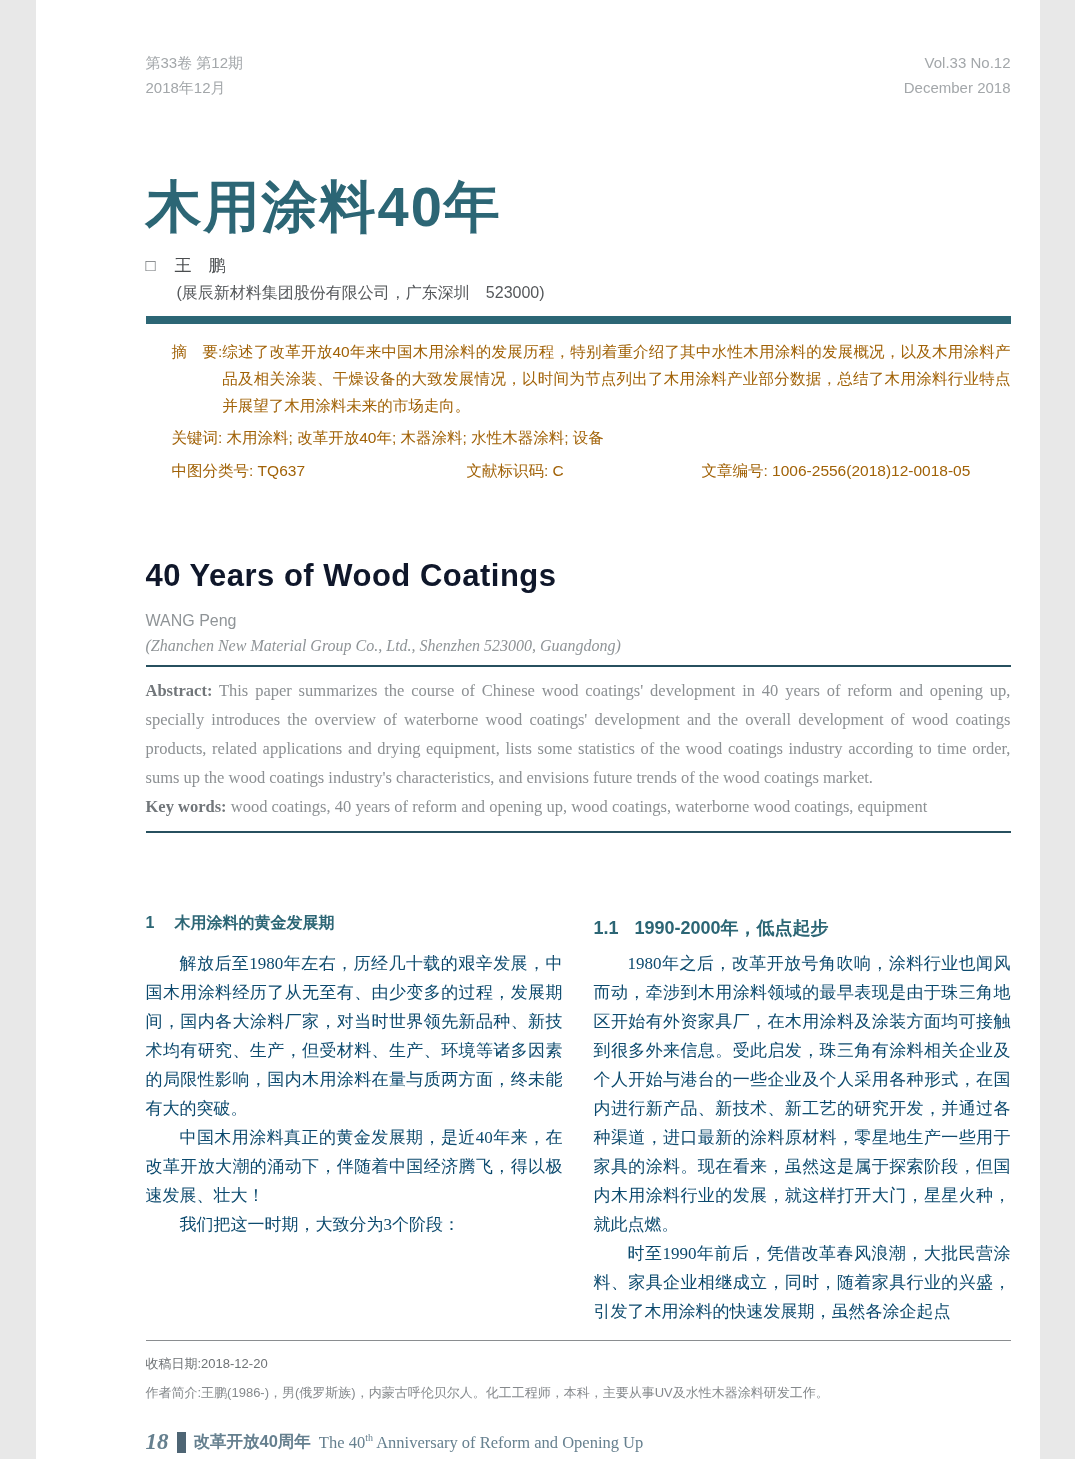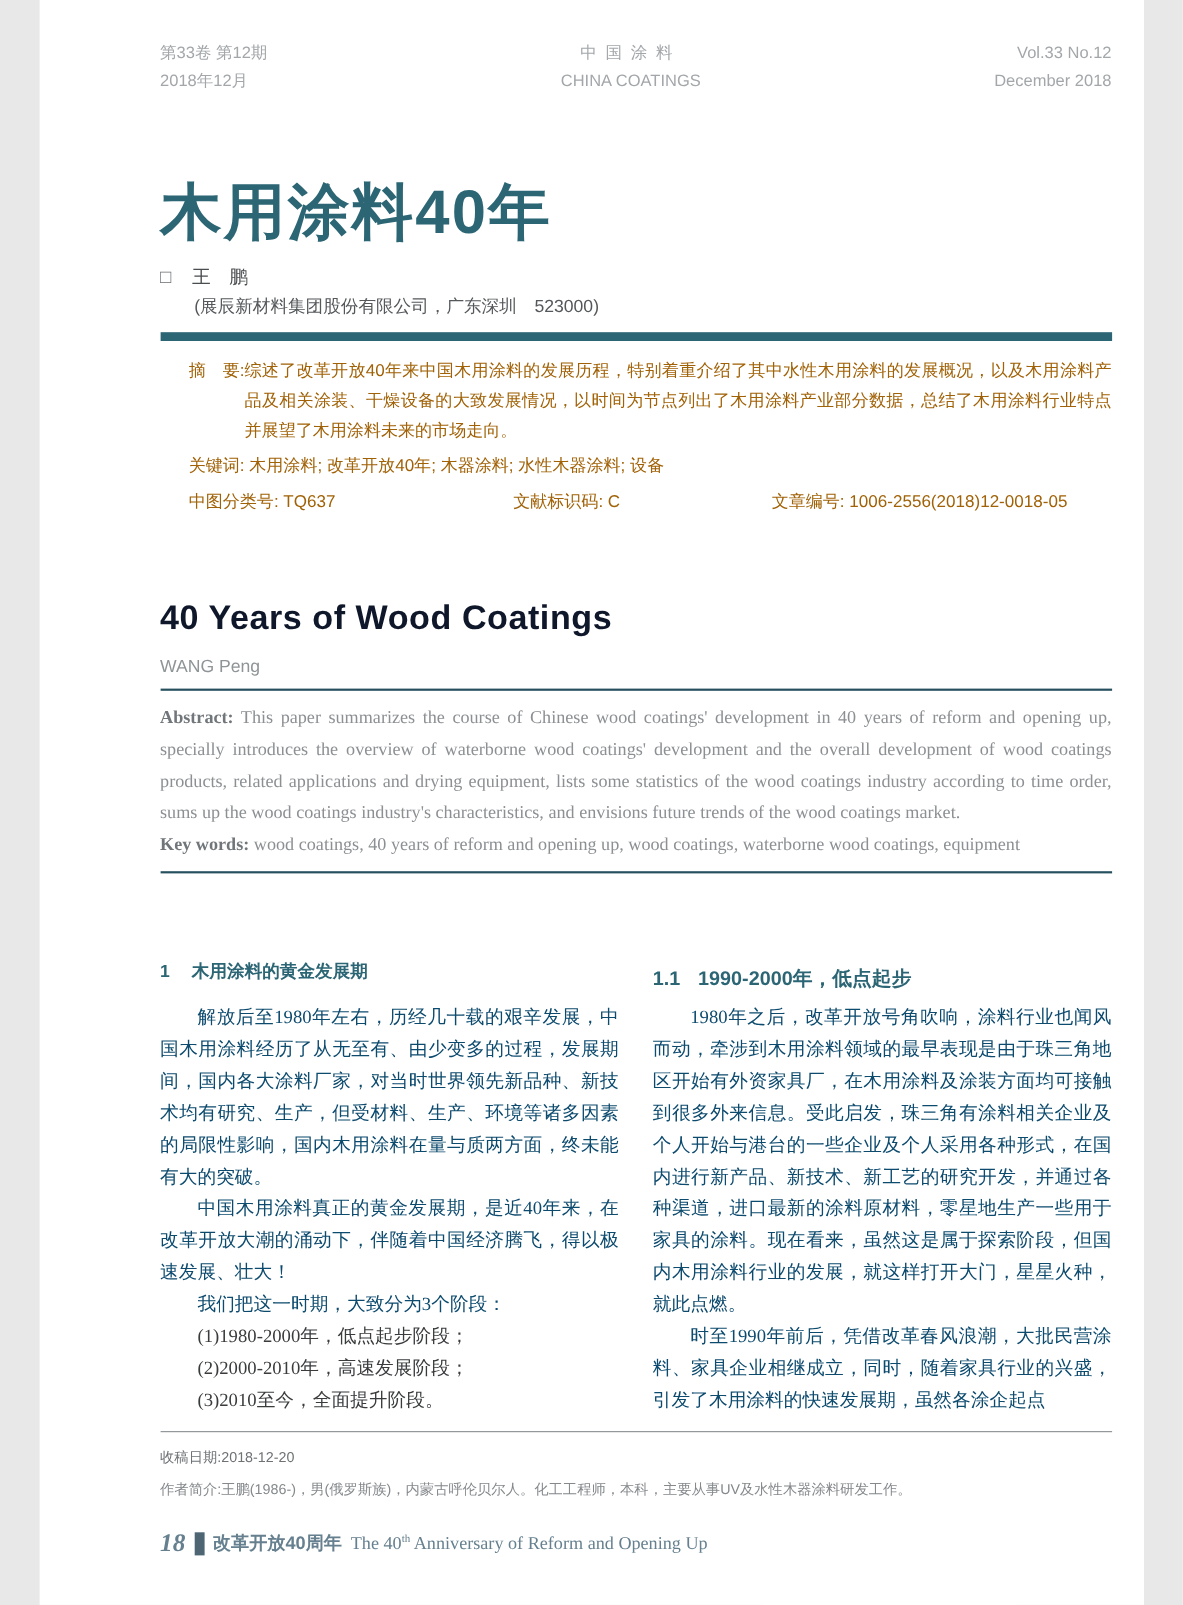--- a/index.html
+++ b/index.html
@@ -5,21 +5,21 @@
   html, body { margin: 0; padding: 0; background: #e8e8e8; }
   .page {
     position: relative;
     width: 1004px;
     height: 1459px;
     margin: 0 auto;
     background: #ffffff;
     overflow: hidden;
     font-family: "Liberation Serif", "DejaVu Serif", serif;
     box-sizing: border-box;
-    padding: 36px 100px 0 110px;
+    padding: 50px 100px 0 110px;
   }
   .content { width: 865px; }
 
   
   .jheader {
     display: flex;
     justify-content: space-between;
     color: #a3a7aa;
     font-family: "Liberation Sans", "DejaVu Sans", sans-serif;
     font-size: 15px;
@@ -218,24 +218,20 @@
 <body>
 
 <div class="page">
   <div class="content">
 
     <div class="jheader">
       <div class="col-left">
         <div>第33卷 第12期</div>
         <div>2018年12月</div>
       </div>
-      <div class="col-center">
-        <div class="cn-name">中国涂料</div>
-        <div>CHINA COATINGS</div>
-      </div>
       <div class="col-right">
         <div>Vol.33 No.12</div>
         <div>December 2018</div>
       </div>
     </div>
 
     <div class="title-cn">木用涂料40年</div>
     <div class="author-line">
       <span class="marker">□</span>
       <span>王　鹏</span>
@@ -251,42 +247,38 @@
       <div class="keywords-cn">关键词: 木用涂料; 改革开放40年; 木器涂料; 水性木器涂料; 设备</div>
       <div class="class-row">
         <span class="cell-1">中图分类号: TQ637</span>
         <span class="cell-2">文献标识码: C</span>
         <span class="cell-3">文章编号: 1006-2556(2018)12-0018-05</span>
       </div>
     </div>
 
     <div class="title-en">40 Years of Wood Coatings</div>
     <div class="author-en">WANG Peng</div>
+    <div class="affil-en">(Zhanchen New Material Group Co., Ltd., Shenzhen 523000, Guangdong)</div>
     <div class="thin-rule"></div>
     <div class="abstract-en">
       <span class="label">Abstract:</span><span> This paper summarizes the course of Chinese wood coatings' development in 40 years of reform and opening up, specially introduces the overview of waterborne wood coatings' development and the overall development of wood coatings products, related applications and drying equipment, lists some statistics of the wood coatings industry according to time order, sums up the wood coatings industry's characteristics, and envisions future trends of the wood coatings market.</span>
     </div>
     <div class="keywords-en">
       <span class="label">Key words:</span><span> wood coatings, 40 years of reform and opening up, wood coatings, waterborne wood coatings, equipment</span>
     </div>
     <div class="thin-rule"></div>
 
     <div class="body-cols">
       <div class="bcol">
         <div class="sec-h1">
           <span class="num">1</span><span>木用涂料的黄金发展期</span>
         </div>
         <p class="para">解放后至1980年左右，历经几十载的艰辛发展，中国木用涂料经历了从无至有、由少变多的过程，发展期间，国内各大涂料厂家，对当时世界领先新品种、新技术均有研究、生产，但受材料、生产、环境等诸多因素的局限性影响，国内木用涂料在量与质两方面，终未能有大的突破。</p>
         <p class="para">中国木用涂料真正的黄金发展期，是近40年来，在改革开放大潮的涌动下，伴随着中国经济腾飞，得以极速发展、壮大！</p>
         <p class="para">我们把这一时期，大致分为3个阶段：</p>
-        <div class="plist">
-          <div class="li">(1)1980-2000年，低点起步阶段；</div>
-          <div class="li">(2)2000-2010年，高速发展阶段；</div>
-          <div class="li">(3)2010至今，全面提升阶段。</div>
-        </div>
       </div>
       <div class="bcol">
         <div class="sec-h2">
           <span class="num">1.1</span><span>1990-2000年，低点起步</span>
         </div>
         <p class="para">1980年之后，改革开放号角吹响，涂料行业也闻风而动，牵涉到木用涂料领域的最早表现是由于珠三角地区开始有外资家具厂，在木用涂料及涂装方面均可接触到很多外来信息。受此启发，珠三角有涂料相关企业及个人开始与港台的一些企业及个人采用各种形式，在国内进行新产品、新技术、新工艺的研究开发，并通过各种渠道，进口最新的涂料原材料，零星地生产一些用于家具的涂料。现在看来，虽然这是属于探索阶段，但国内木用涂料行业的发展，就这样打开大门，星星火种，就此点燃。</p>
         <p class="para">时至1990年前后，凭借改革春风浪潮，大批民营涂料、家具企业相继成立，同时，随着家具行业的兴盛，引发了木用涂料的快速发展期，虽然各涂企起点</p>
       </div>
     </div>
 

